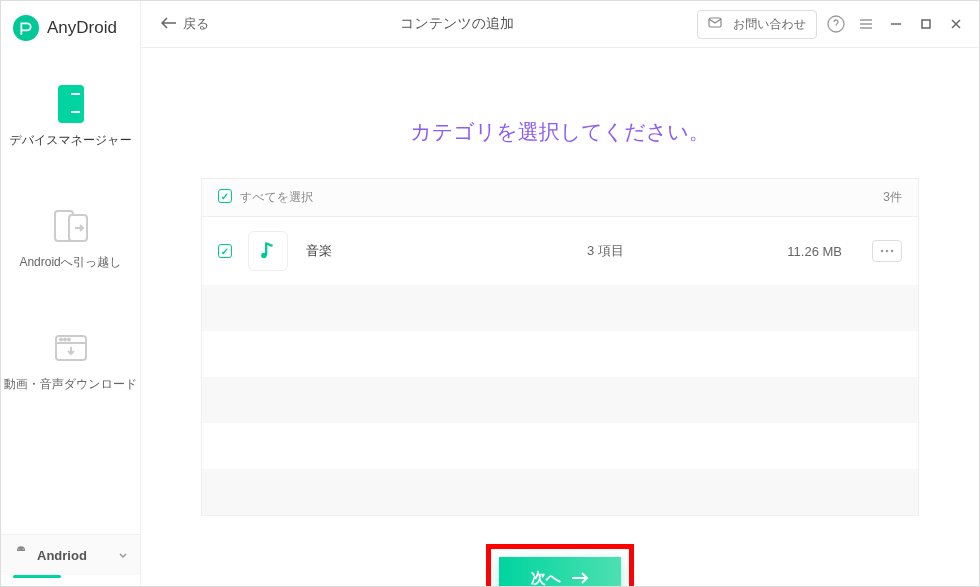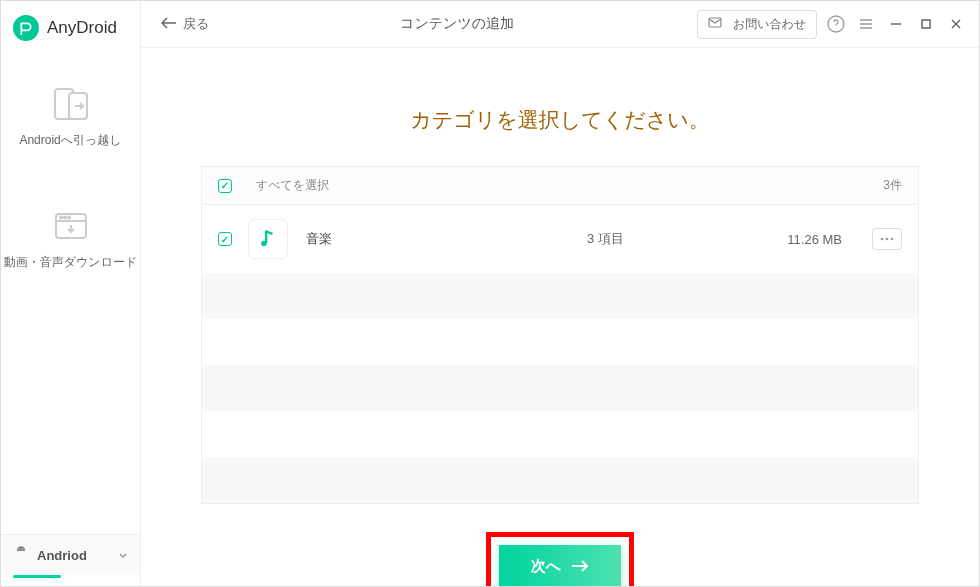--- a/index.html
+++ b/index.html
@@ -27,25 +27,25 @@
     .main { flex: 1; display: flex; flex-direction: column; }
     
     .topbar { height: 47px; border-bottom: 1px solid #eee; display: flex; align-items: center; padding: 0 12px; }
     .back-btn { display: flex; align-items: center; gap: 6px; cursor: pointer; font-size: 13px; color: #666; padding: 16px 8px; }
     .topbar-title { flex: 1; text-align: center; font-size: 14px; color: #555; }
     .topbar-right { display: flex; align-items: center; gap: 8px; }
     .contact-btn { border: 1px solid #ddd; border-radius: 4px; padding: 5px 10px; display: flex; align-items: center; gap: 11px; font-size: 12px; color: #666; cursor: pointer; }
     .icon-btn { width: 22px; height: 22px; display: flex; align-items: center; justify-content: center; cursor: pointer; color: #888; }
     
     .content { flex: 1; padding: 30px 60px 20px; display: flex; flex-direction: column; align-items: center; }
-    .heading { font-size: 21px; color: #a16207; margin: 28px 0 32px; font-weight: 400; }
+    .heading { font-size: 21px; color: #8b5cf6; margin: 40px 0 32px; font-weight: 400; }
     
     .table-wrap { width: 100%; border: 1px solid #eee; background: #fff; }
     .table-header { display: flex; align-items: center; padding: 10px 16px; border-bottom: 1px solid #eee; font-size: 12px; color: #888; background: #fcfcfc; }
-    .select-all { display: flex; align-items: center; gap: 24px; flex: 1; }
+    .select-all { display: flex; gap: 8px; flex: 1; }
     .count-label { font-size: 12px; color: #888; }
     .checkbox { width: 14px; height: 14px; border: 1.5px solid #00c896; border-radius: 3px; display: flex; align-items: center; justify-content: center; cursor: pointer; }
     .checkbox.checked::after { content: "✓"; color: #00c896; font-size: 10px; font-weight: bold; }
     
     .table-row { display: flex; align-items: center; padding: 14px 16px; font-size: 13px; }
     .table-row:nth-child(odd) { background: #f8f8f8; }
     .row-check { width: 30px; }
     .row-icon { width: 40px; height: 40px; border-radius: 6px; background: #fff; border: 1px solid #eee; display: flex; align-items: center; justify-content: center; margin-right: 18px; }
     .row-name { flex: 1.4; color: #444; }
     .row-items { flex: 1; text-align: center; color: #666; }
@@ -66,20 +66,30 @@
     <div class="logo-area">
       <div class="logo-circle">
         <svg width="14" height="14" viewBox="0 0 24 24" fill="none" stroke="#fff" stroke-width="3">
             <path d="M4 4h10a6 6 0 0 1 0 12H4z M4 4v20"></path>
           </svg>
       </div>
       <div class="logo-text">AnyDroid</div>
     </div>
 
     <div class="sidebar-items">
+      <div class="sidebar-item active">
+        <div class="sidebar-icon">
+          <svg width="32" height="38" viewBox="0 0 32 38">
+              <rect x="3" y="0" width="26" height="38" rx="4" fill="#00d4a0"></rect>
+              <rect x="16" y="8" width="9" height="2" fill="#fff"></rect>
+              <rect x="16" y="26" width="9" height="2" fill="#fff"></rect>
+            </svg>
+        </div>
+        <div class="sidebar-label">デバイスマネージャー</div>
+      </div>
 
       <div class="sidebar-item">
         <div class="sidebar-icon">
           <svg width="36" height="34" viewBox="0 0 36 34" fill="none" stroke="#ccc" stroke-width="2">
               <rect x="2" y="2" width="18" height="30" rx="3"></rect>
               <rect x="16" y="6" width="18" height="26" rx="3" fill="#fff"></rect>
               <path d="M22 19h8m-3-3 3 3-3 3"></path>
             </svg>
         </div>
         <div class="sidebar-label">Androidへ引っ越し</div>

